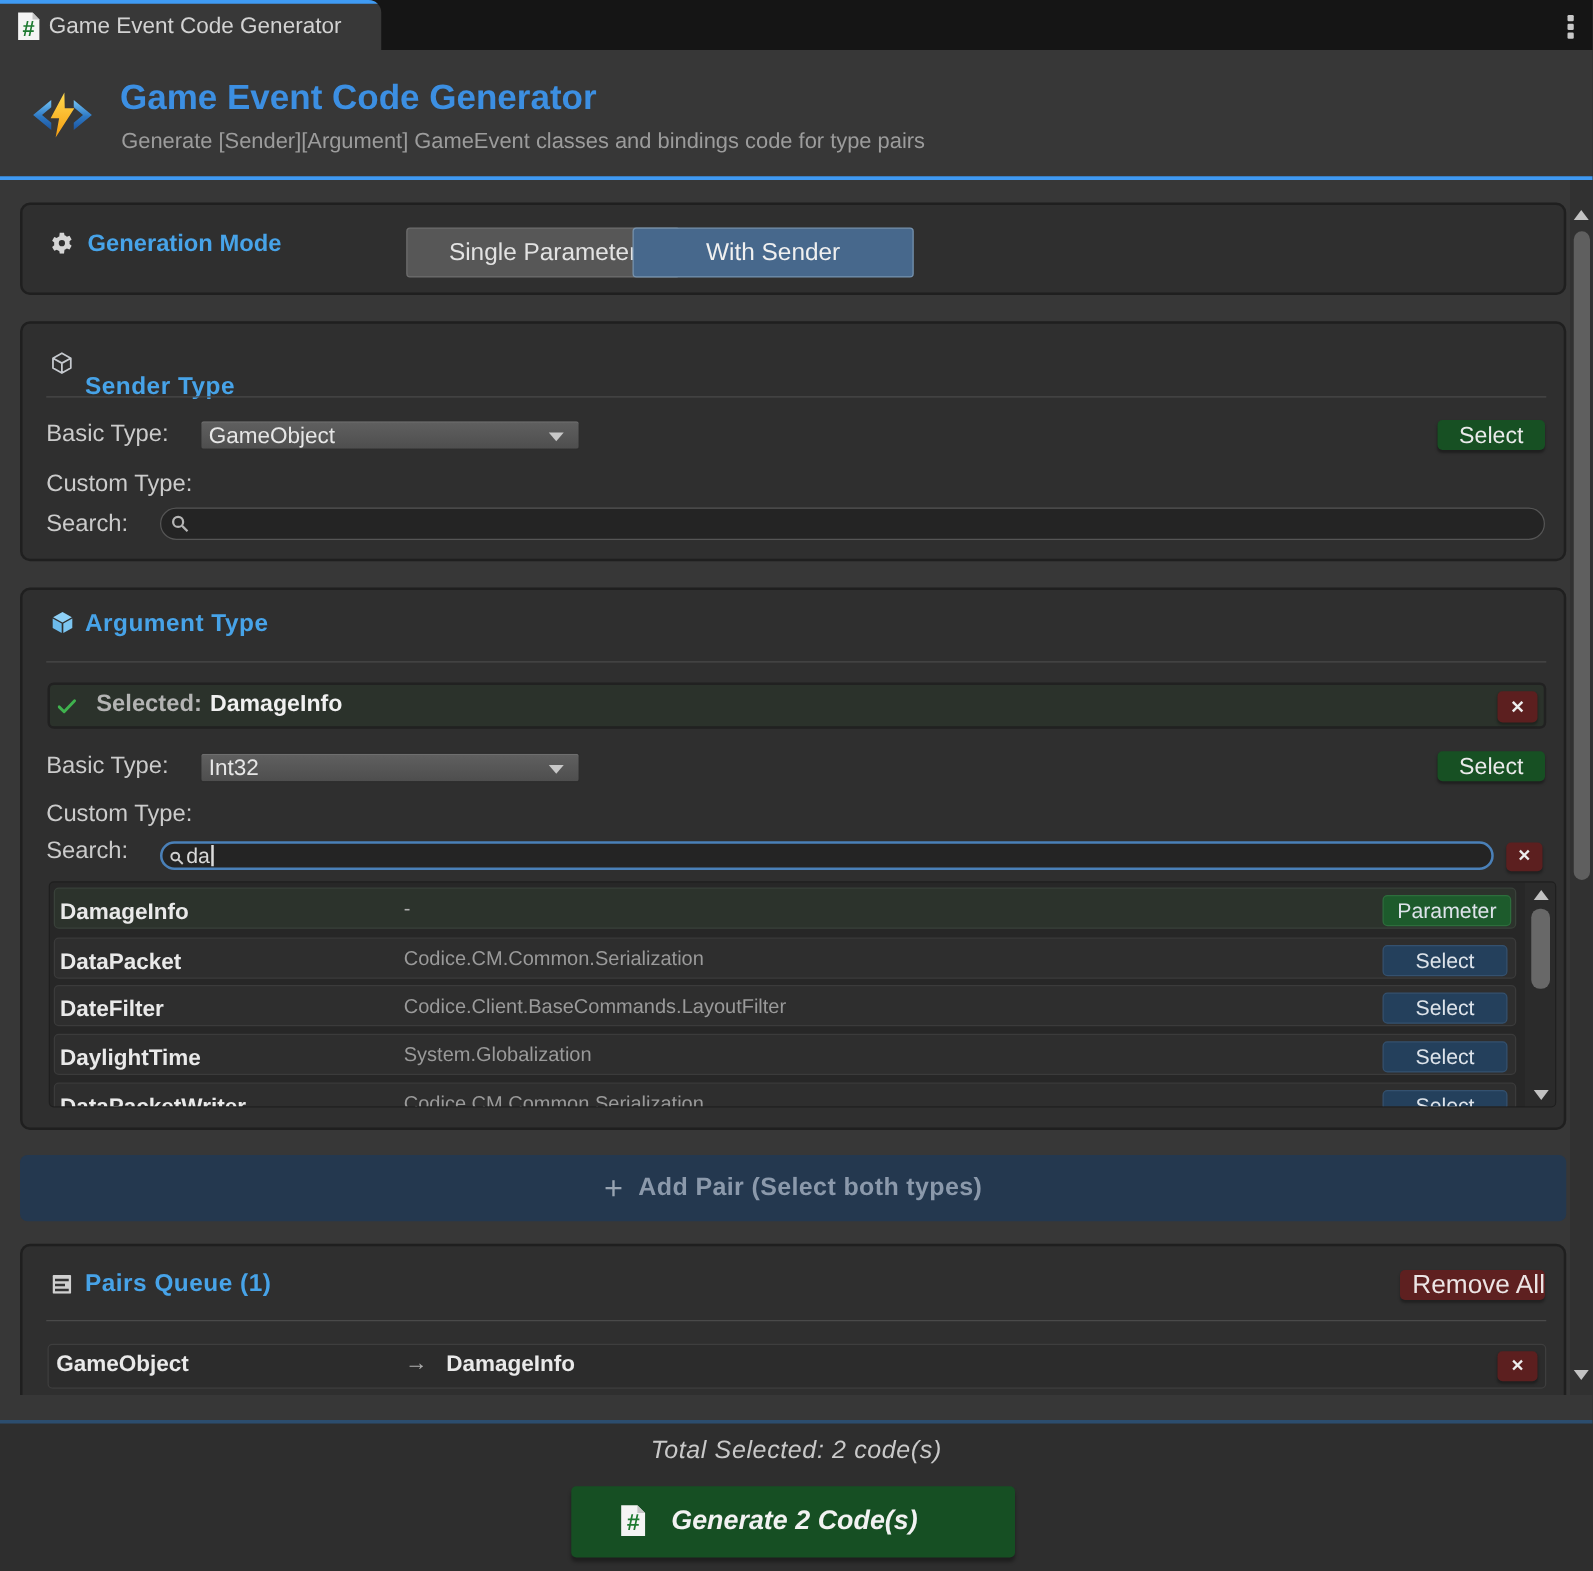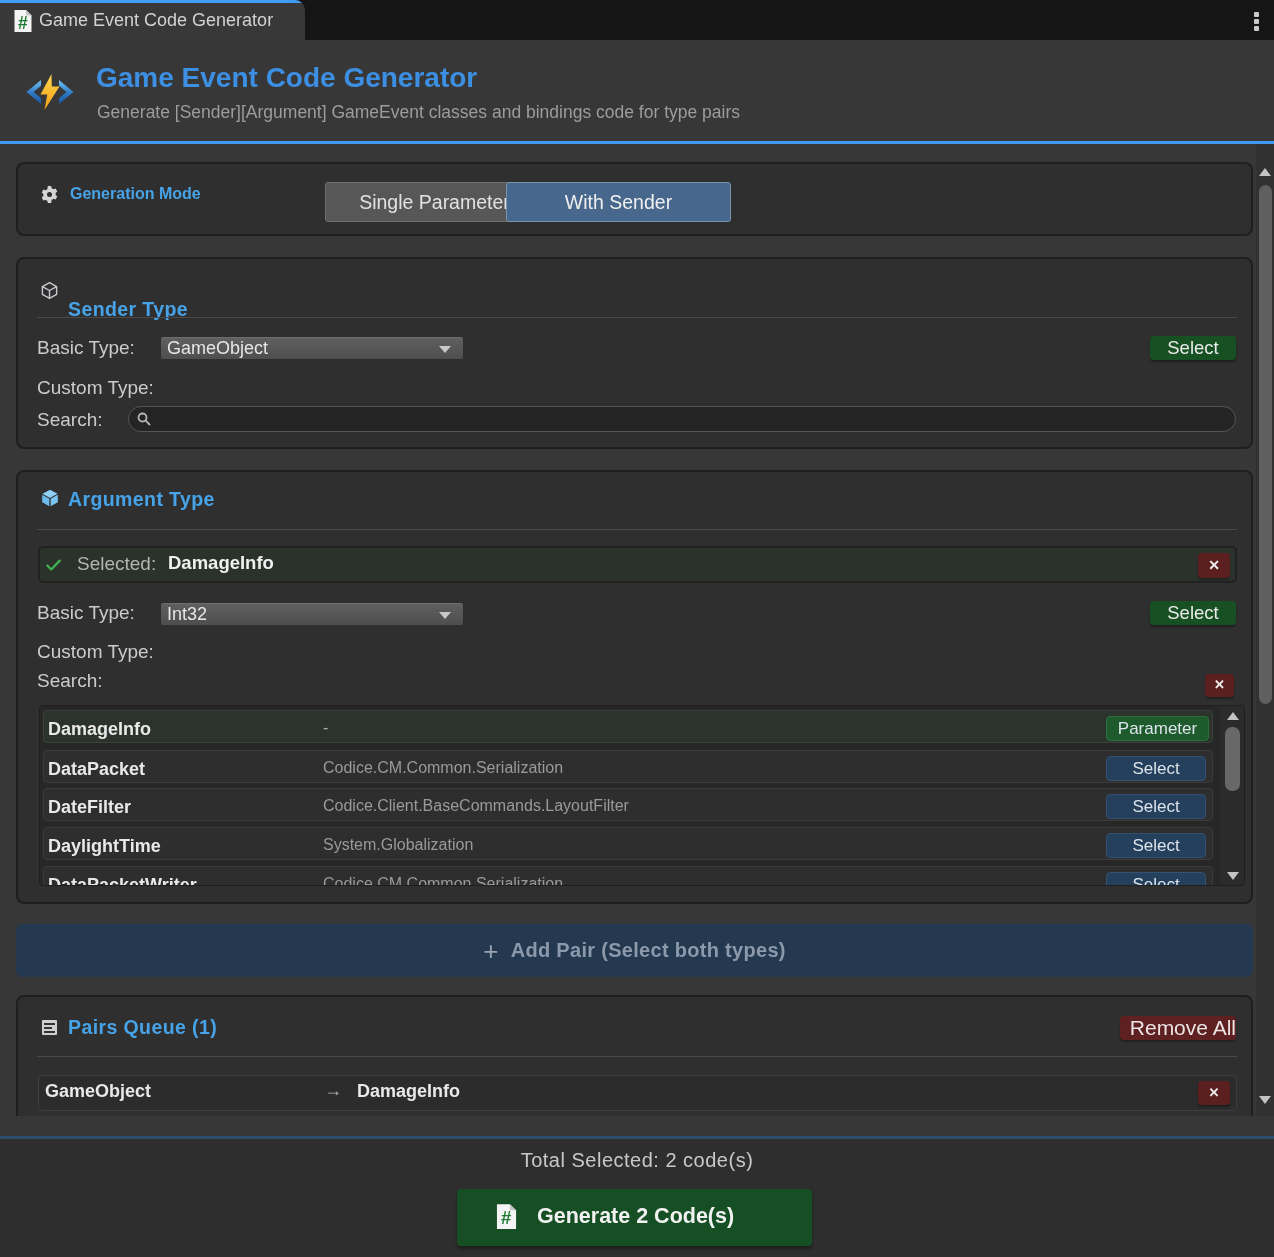--- a/index.html
+++ b/index.html
@@ -50,21 +50,21 @@
 #box4 { top:851px; height:130px; }
 #pairrow { position:absolute; left:38px; top:931px; width:1199px; height:36px; background:#2c2c2c; border:1px solid #3e3e3e; border-radius:4px; }
 
 #vscroll { position:absolute; left:1256px; top:0px; width:18px; height:972px; background:#313131; }
 #vthumb { position:absolute; left:2.5px; top:41px; width:13px; height:519px; background:#5f5f5f; border-radius:7px; }
 .uparr { width:0; height:0; border-left:6px solid transparent; border-right:6px solid transparent; border-bottom:8px solid #c2c2c2; }
 .dnarr { width:0; height:0; border-left:6px solid transparent; border-right:6px solid transparent; border-top:8px solid #c2c2c2; }
 
 #gapstrip { position:absolute; left:0; top:1116px; width:1274px; height:20px; background:#373737; }
 #blueline2 { position:absolute; left:0; top:1136px; width:1274px; height:3px; background:#2c4d6e; }
-#bottombar { position:absolute; left:0; top:1139px; width:1274px; height:118px; background:#2e2e2e; }
+#bottombar { position:absolute; left:0; top:1139px; width:1274px; height:118px; background:#2e2e2e;font-style:italic; }
 #total { position:absolute; left:0; top:10px; width:1274px; text-align:center; font-size:20px; letter-spacing:0.5px; color:#c9c9c9; }
 #genbtn { position:absolute; left:457px; top:50px; width:355px; height:57px; background:#164f23; border-radius:4px; box-shadow:0 3px 3px rgba(0,0,0,0.35); }
 #genbtn span { position:absolute; left:80px; top:15px; font-size:21.5px; font-weight:bold; color:#f2f2f2; }
 </style>
 </head>
 <body>
 
 <div id="tabbar">
   <div id="tab">
     <div id="tabblue"></div>
@@ -103,21 +103,21 @@
   <div id="sub">Generate [Sender][Argument] GameEvent classes and bindings code for type pairs</div>
 </div>
 <div id="blueline1"></div>
 
 <div id="content">
 
   <div class="box" id="box1"></div>
   <svg width="17" height="17" viewBox="0 0 17 17" style="position:absolute;left:41px;top:42px;">
     <path fill="#d5d5d5" d="M6.8 0 h3.4 l0.4 2.2 a6.5 6.5 0 0 1 1.9 1.1 l2.1-0.8 1.7 3 -1.7 1.4 a6.5 6.5 0 0 1 0 2.2 l1.7 1.4 -1.7 3 -2.1-0.8 a6.5 6.5 0 0 1 -1.9 1.1 L10.2 17 H6.8 l-0.4-2.2 a6.5 6.5 0 0 1 -1.9-1.1 l-2.1 0.8 -1.7-3 1.7-1.4 a6.5 6.5 0 0 1 0-2.2 L0.7 6.5 l1.7-3 2.1 0.8 a6.5 6.5 0 0 1 1.9-1.1 Z M8.5 6 a2.5 2.5 0 1 0 0 5 a2.5 2.5 0 0 0 0-5 Z"></path>
   </svg>
-  <div class="sectitle" id="gmtitle" style="left:70px;top:41px;font-size:16px;letter-spacing:0;">Generation Mode</div>
+  <div class="sectitle" id="gmtitle" style="left:70px;top:41px;font-size:19px;letter-spacing:0;">Generation Mode</div>
   <div id="btnSingle">Single Parameter</div>
   <div id="btnWith">With Sender</div>
 
   <div class="box" id="box2"></div>
   <svg width="19" height="19" viewBox="0 0 24 24" style="position:absolute;left:40px;top:137px;">
     <path d="M12 2 L21 7 V17 L12 22 L3 17 V7 Z M3 7 L12 12 L21 7 M12 12 V22" fill="none" stroke="#c5c9ce" stroke-width="1.8" stroke-linejoin="round"></path>
   </svg>
   <div class="sectitle" style="left:68px;top:136px;margin-top:18px;">Sender Type</div>
   <div class="divider" style="top:173px;"></div>
   <div class="label" style="left:37px;top:193px;">Basic Type:</div>
@@ -137,29 +137,37 @@
     <path d="M12 2 L21 7 L12 12 L3 7 Z" fill="#8ed0f6"></path>
     <path d="M2.6 8.1 L11.2 12.9 V22 L2.6 17.2 Z" fill="#6cbbec"></path>
     <path d="M21.4 8.1 L12.8 12.9 V22 L21.4 17.2 Z" fill="#7cc5f1"></path>
   </svg>
   <div class="sectitle" style="left:68px;top:344px;">Argument Type</div>
   <div class="divider" style="top:385px;"></div>
   <div id="selrow">
     <svg width="15" height="13" viewBox="0 0 17 14" style="position:absolute;left:6px;top:11px;">
         <path d="M1.5 7 L6 11.5 L15.5 1.5" fill="none" stroke="#3fb24e" stroke-width="2.6" stroke-linecap="round" stroke-linejoin="round"></path>
       </svg>
-    <span style="position:absolute;left:37px;top:5px;font-size:19px;color:#b4b4b4;">Selected:</span>
+    <span style="position:absolute;left:37px;top:5px;font-size:19px;color:#b4b4b4;font-weight:bold;">Selected:</span>
     <span style="position:absolute;left:128px;top:4px;font-size:18.5px;font-weight:bold;color:#f0f0f0;">DamageInfo</span>
     <div class="redx" style="left:1158px;top:5px;width:32px;height:25px;font-size:14px;line-height:24px;">✕</div>
   </div>
   <div class="label" style="left:37px;top:458px;">Basic Type:</div>
   <div class="dropdown" style="top:458px;">Int32<div class="arr"></div></div>
   <div class="greenbtn" style="top:457px;">Select</div>
   <div class="label" style="left:37px;top:497px;">Custom Type:</div>
   <div class="label" style="left:37px;top:526px;">Search:</div>
+  <div class="searchwrap" style="top:529px;width:1067px;height:23px;border:2px solid #4a80b8;background:#242424;">
+    <svg class="mag" width="11" height="11" viewBox="0 0 11 11" style="top:6px;left:6px;">
+        <circle cx="4.2" cy="4.2" r="3.1" fill="none" stroke="#cfcfcf" stroke-width="1.6"></circle>
+        <line x1="6.7" y1="6.7" x2="10.2" y2="10.2" stroke="#cfcfcf" stroke-width="1.6"></line>
+      </svg>
+    <span style="position:absolute;left:19px;top:0px;font-size:17px;color:#dadada;">da</span>
+    <span style="position:absolute;left:39px;top:1px;width:2px;height:17px;background:#dcdcdc;"></span>
+  </div>
   <div class="redx" style="left:1205px;top:530px;width:29px;height:23px;font-size:13px;line-height:22px;">✕</div>
   <div id="listwrap">
     <div class="lrow" style="top:4px;background:#2c332c;border-color:#39413a;">
       <span class="nm">DamageInfo</span>
         <span class="ns" style="color:#b0b0b0;">-</span>
       <div class="selbtn" style="background:#1d5b2c;border-color:#2d6e3c;width:103px;left:1062px;font-size:17px;">Parameter</div>
     </div>
     <div class="lrow" style="top:43.5px;">
       <span class="nm">DataPacket</span>
         <span class="ns">Codice.CM.Common.Serialization</span>

